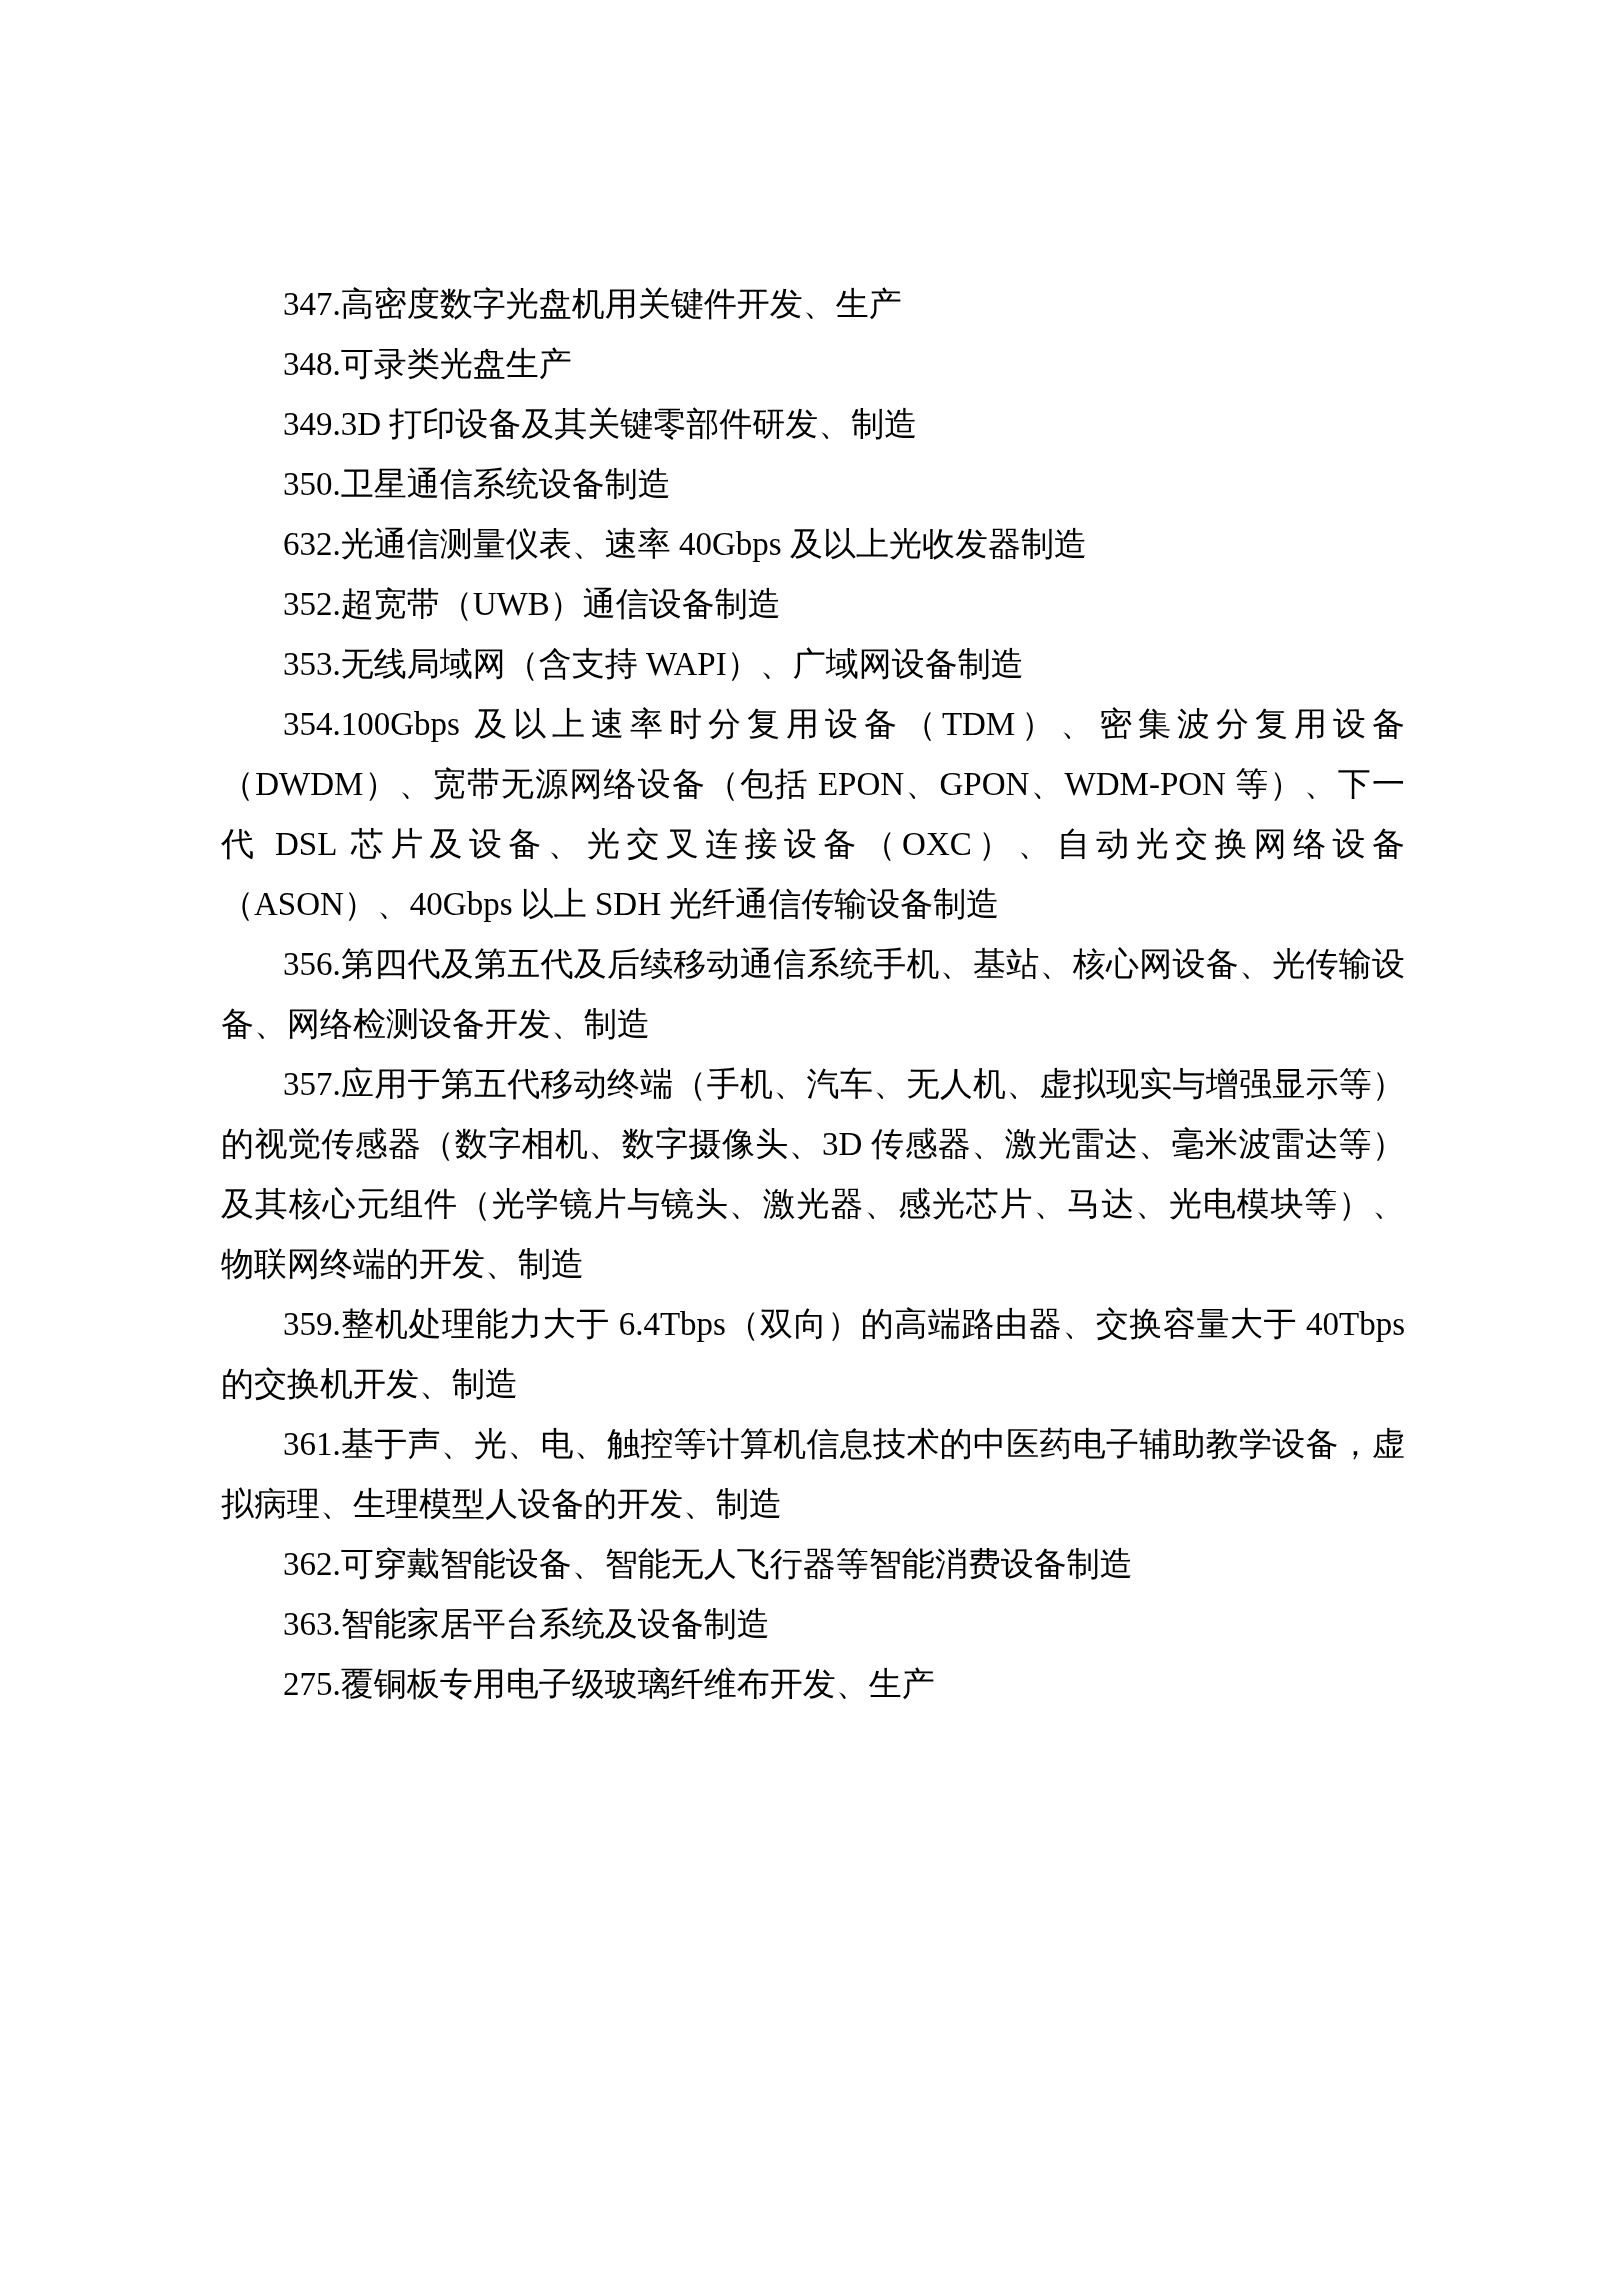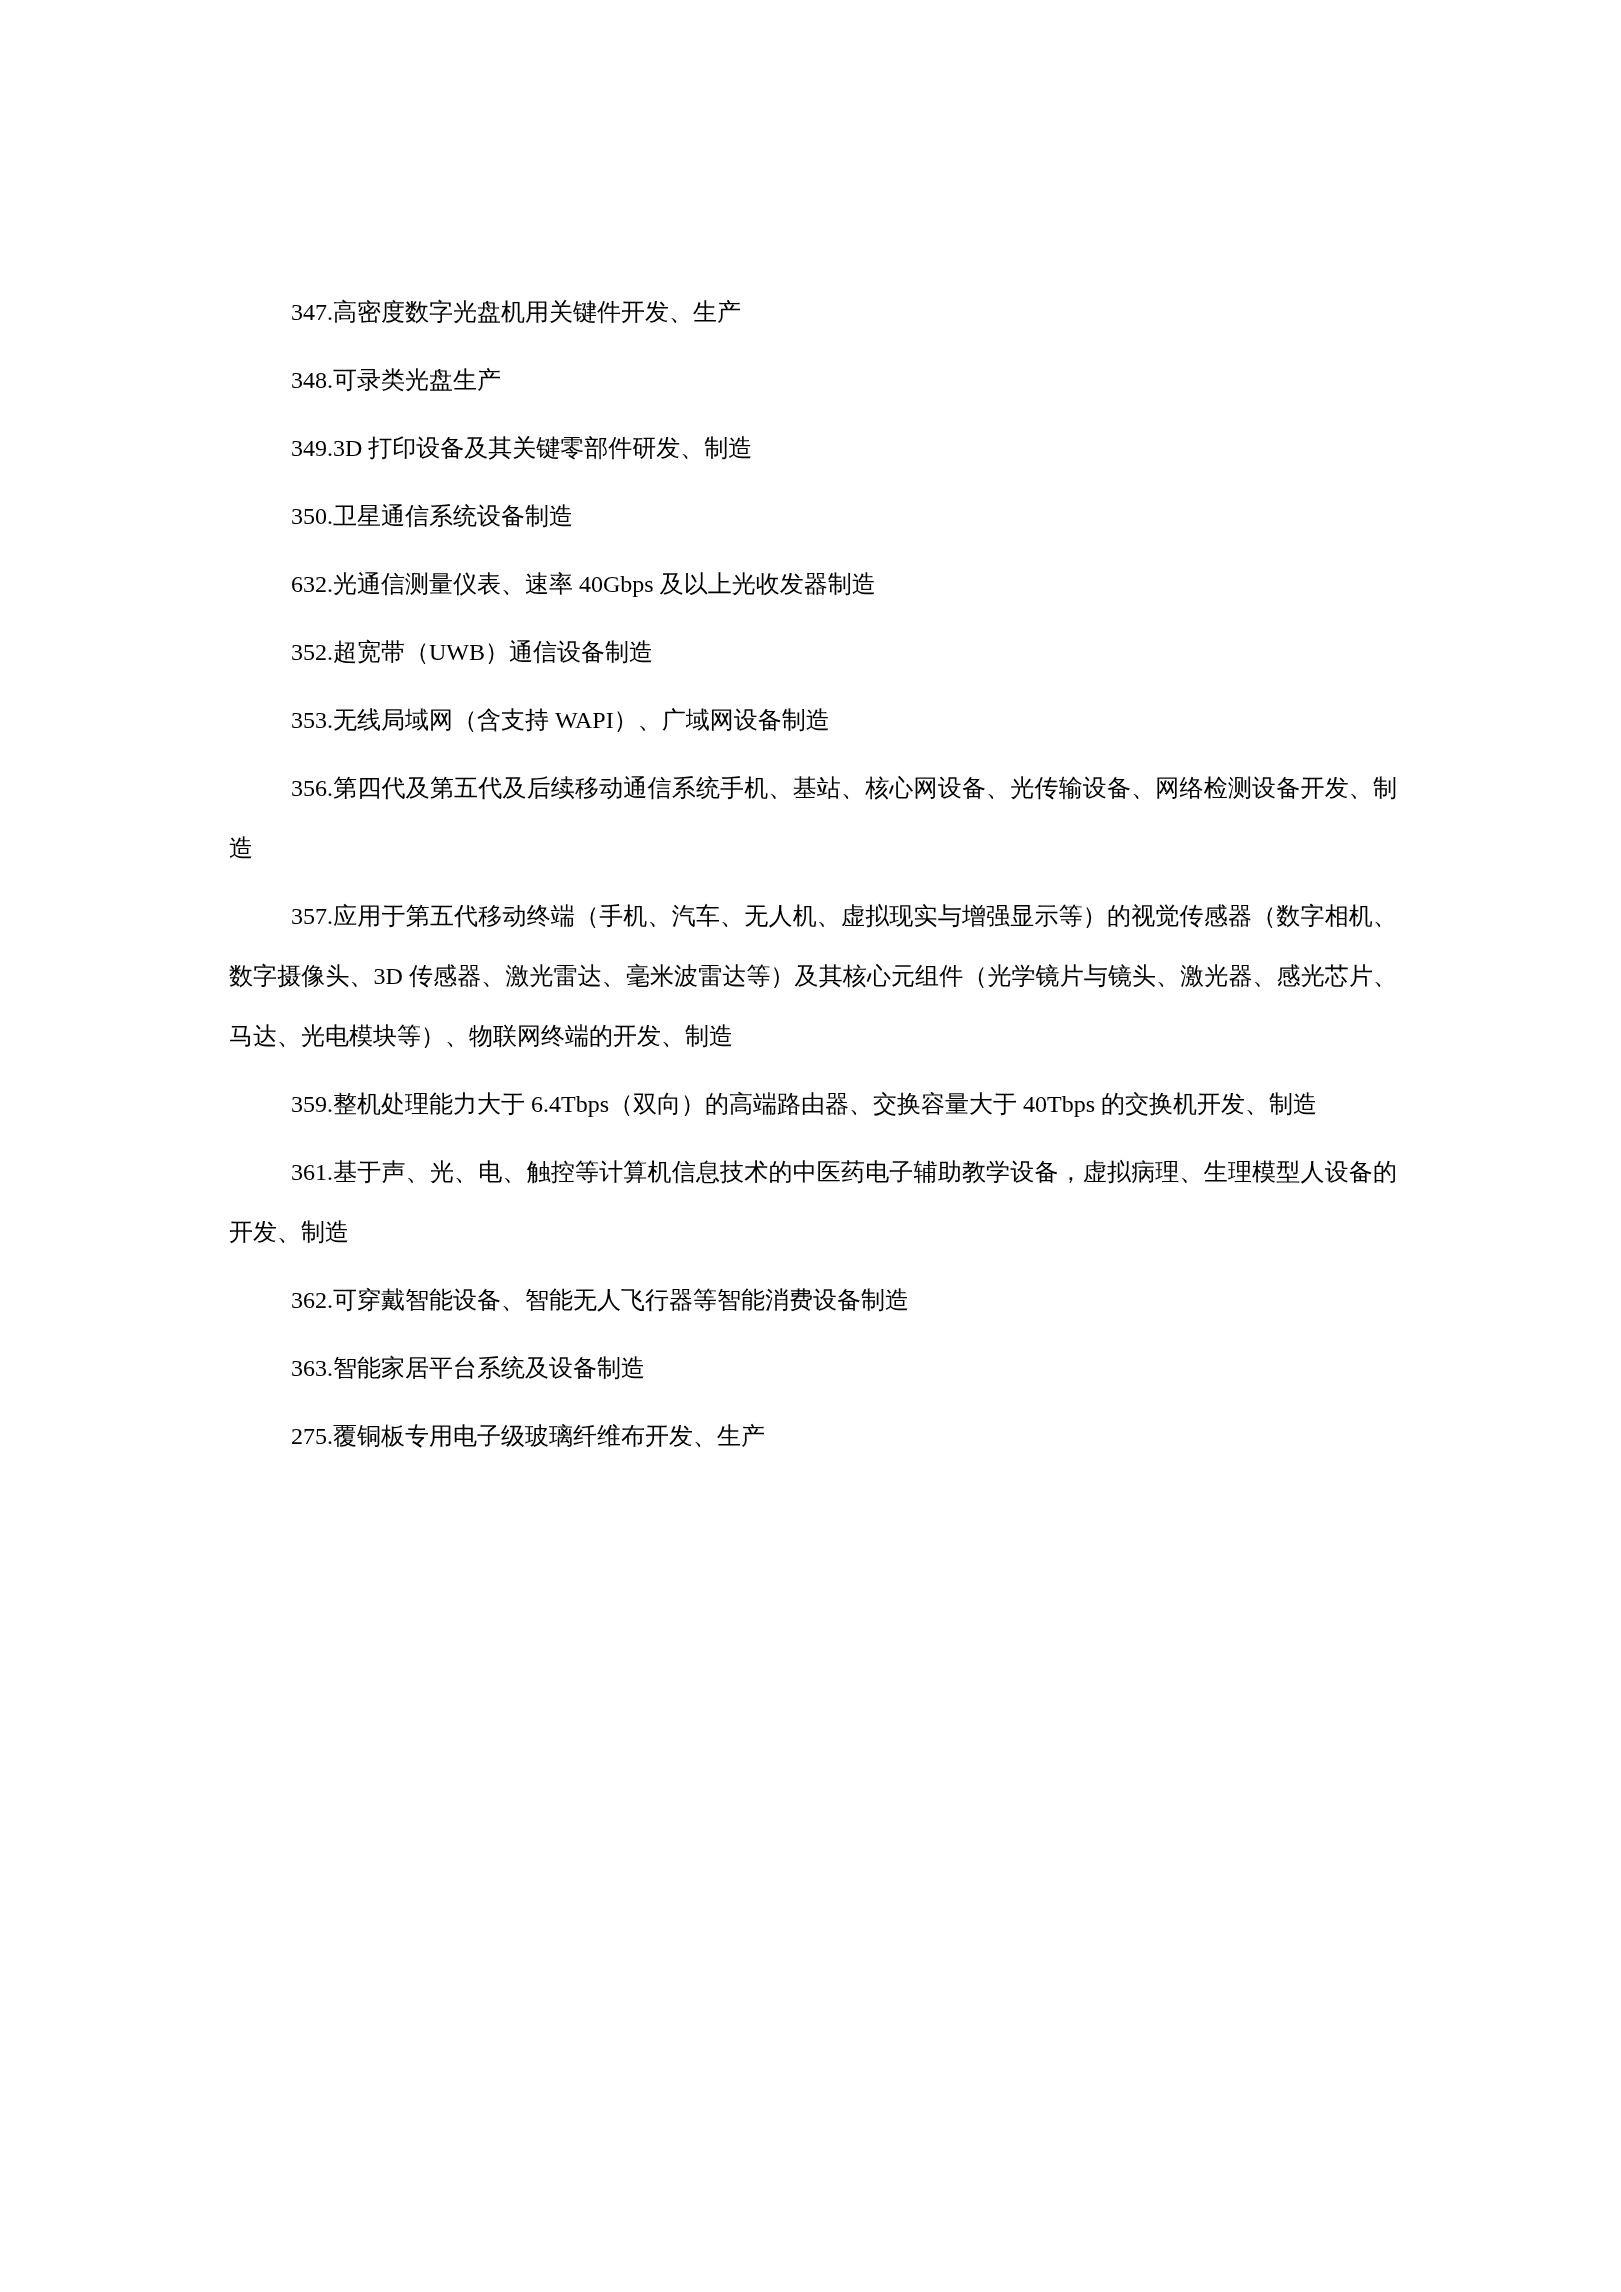--- a/index.html
+++ b/index.html
@@ -15,43 +15,44 @@
     overflow: hidden;
     font-family: "Liberation Serif", "DejaVu Serif", serif;
   }
   .content {
     position: absolute;
     left: 221px;
     top: 274px;
     width: 1184px;
   }
   p.item {
-    margin: 8px;
+    margin: 0;
     padding: 0;
-    font-size: 24px;
+    font-size: 33px;
     line-height: 60px;
     color: #000000;
     text-align: justify;
     text-justify: inter-ideograph;
     text-indent: 62px;
     word-break: break-word;
   }
 </style>
 </head>
 <body>
 
 <div class="page">
   <div class="content">
     <p class="item"><span>347.</span><span>高密度数字光盘机用关键件开发、生产</span></p>
     <p class="item"><span>348.</span><span>可录类光盘生产</span></p>
     <p class="item"><span>349.</span><span>3D 打印设备及其关键零部件研发、制造</span></p>
     <p class="item"><span>350.</span><span>卫星通信系统设备制造</span></p>
     <p class="item"><span>632.</span><span>光通信测量仪表、速率 40Gbps 及以上光收发器制造</span></p>
     <p class="item"><span>352.</span><span>超宽带（UWB）通信设备制造</span></p>
     <p class="item"><span>353.</span><span>无线局域网（含支持 WAPI）、广域网设备制造</span></p>
+    <p class="item"><span>354.</span><span>100Gbps 及以上速率时分复用设备（TDM）、密集波分复用设备（DWDM）、宽带无源网络设备（包括 EPON、GPON、WDM-PON 等）、下一代 DSL 芯片及设备、光交叉连接设备（OXC）、自动光交换网络设备（ASON）、40Gbps 以上 SDH 光纤通信传输设备制造</span></p>
     <p class="item"><span>356.</span><span>第四代及第五代及后续移动通信系统手机、基站、核心网设备、光传输设备、网络检测设备开发、制造</span></p>
     <p class="item"><span>357.</span><span>应用于第五代移动终端（手机、汽车、无人机、虚拟现实与增强显示等）的视觉传感器（数字相机、数字摄像头、3D 传感器、激光雷达、毫米波雷达等）及其核心元组件（光学镜片与镜头、激光器、感光芯片、马达、光电模块等）、物联网终端的开发、制造</span></p>
     <p class="item"><span>359.</span><span>整机处理能力大于 6.4Tbps（双向）的高端路由器、交换容量大于 40Tbps 的交换机开发、制造</span></p>
     <p class="item"><span>361.</span><span>基于声、光、电、触控等计算机信息技术的中医药电子辅助教学设备，虚拟病理、生理模型人设备的开发、制造</span></p>
     <p class="item"><span>362.</span><span>可穿戴智能设备、智能无人飞行器等智能消费设备制造</span></p>
     <p class="item"><span>363.</span><span>智能家居平台系统及设备制造</span></p>
     <p class="item"><span>275.</span><span>覆铜板专用电子级玻璃纤维布开发、生产</span></p>
   </div>
 </div>
 

